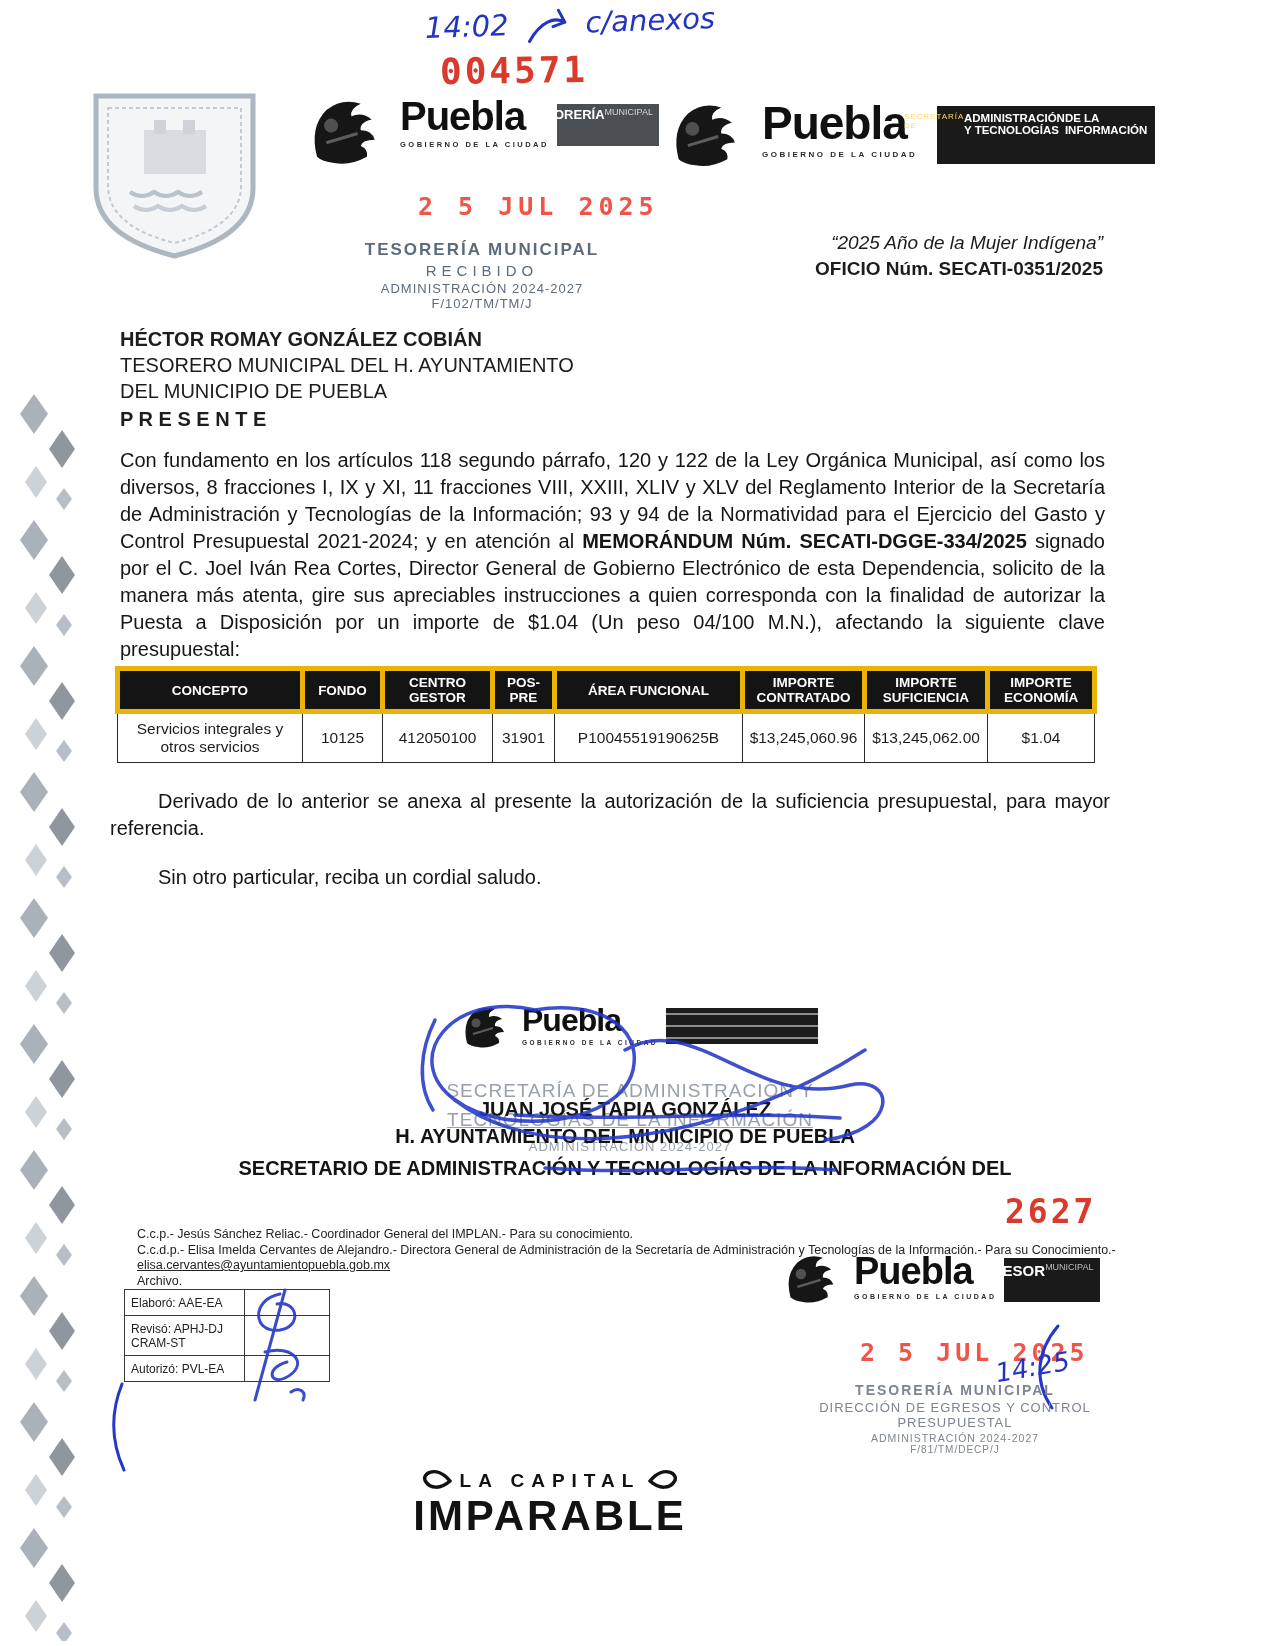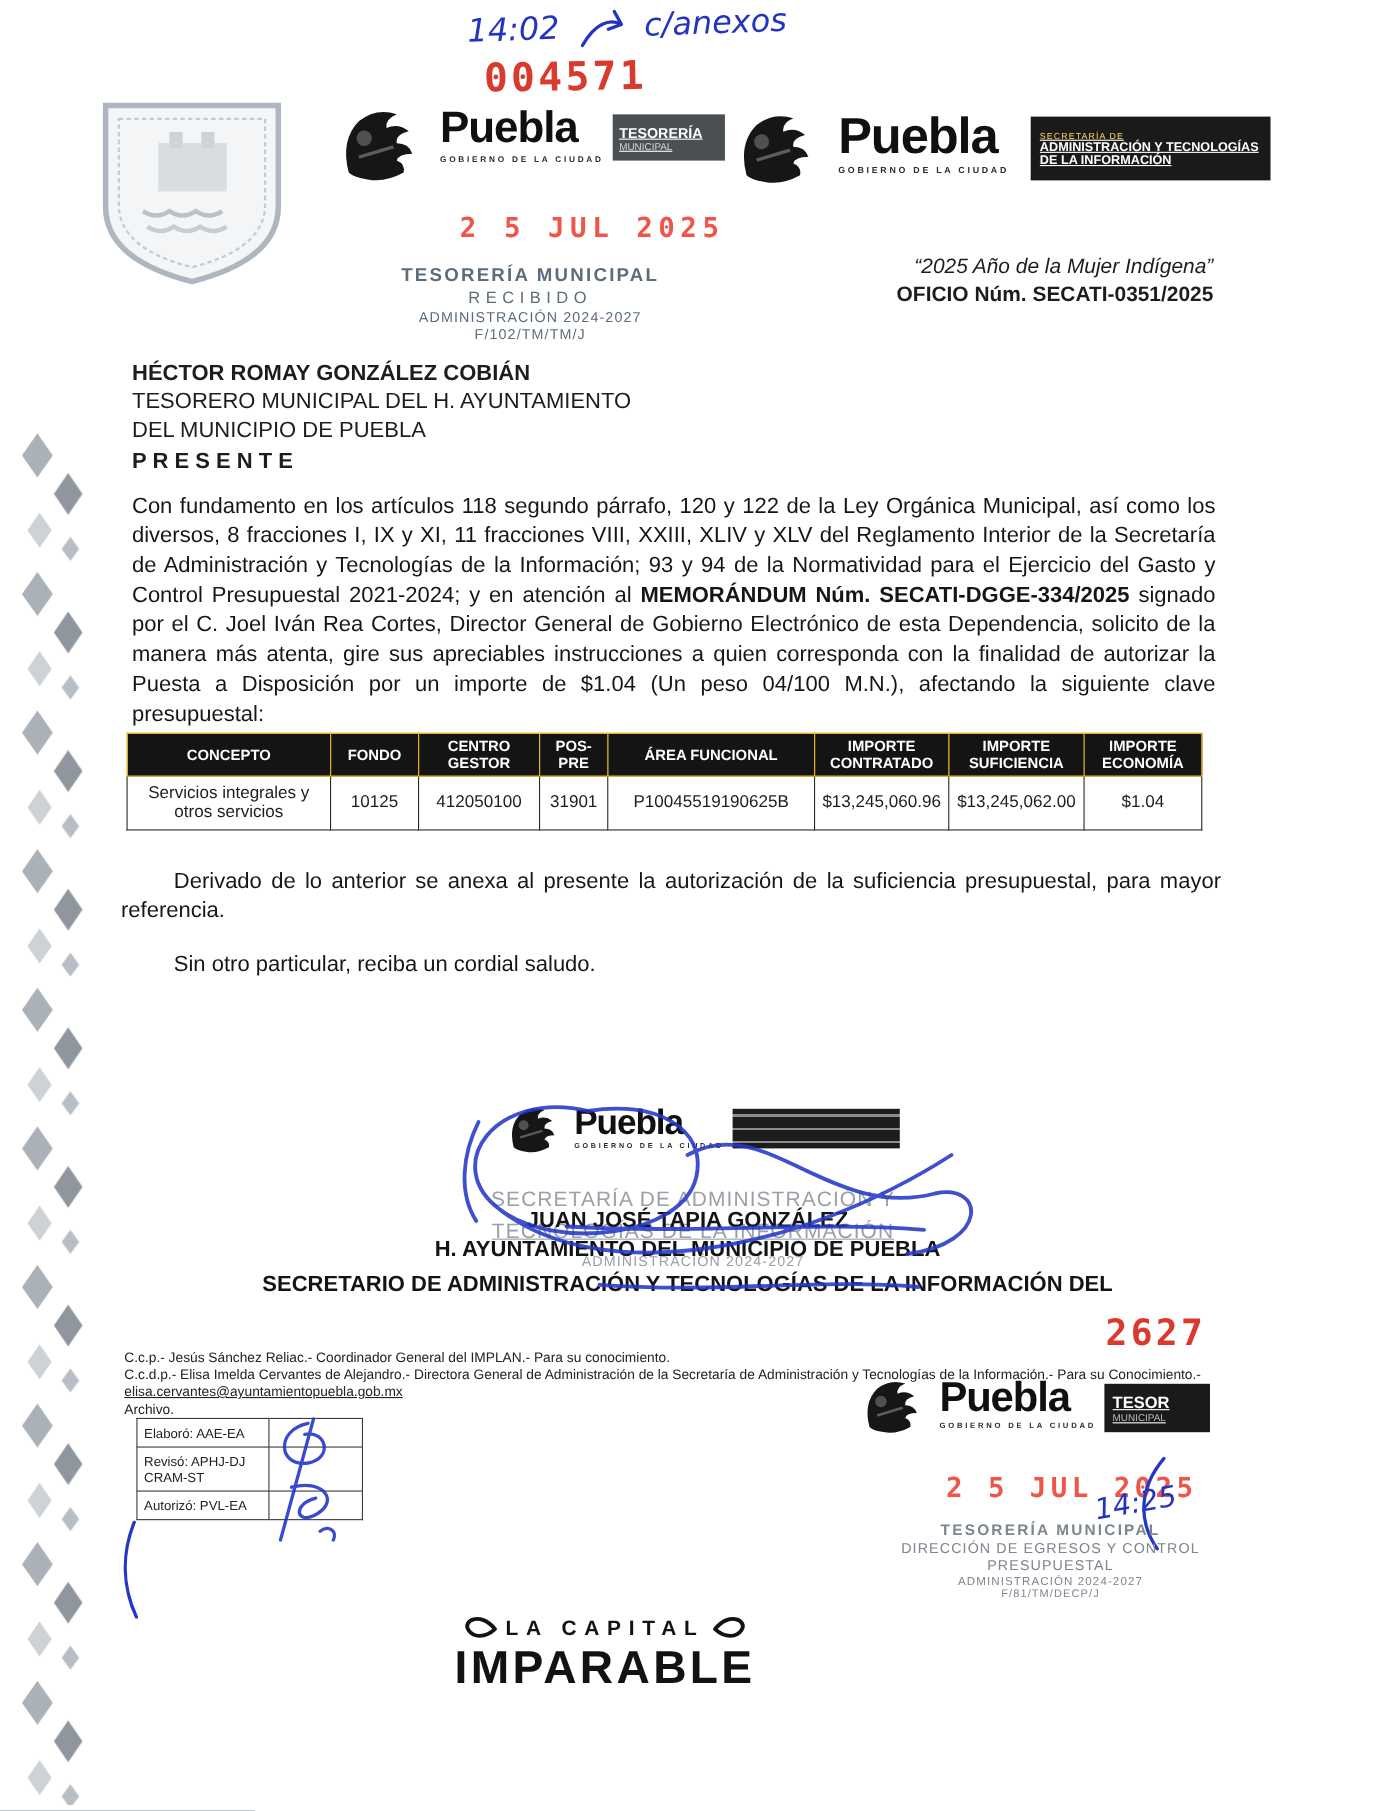--- a/index.html
+++ b/index.html
@@ -10,38 +10,38 @@
   .prelines { white-space:pre-line; }
 
   
   .pen { color:#2334c0; font-style:italic; font-family:"DejaVu Sans", sans-serif; }
   .red-stamp { color:#d93a2c; font-family:"DejaVu Sans Mono", monospace; font-weight:bold; }
 
   
   .logo-row { display:flex; align-items:flex-start; gap:8px; }
   .wordmark { font-weight:800; letter-spacing:-1px; color:#101010; line-height:1; }
   .wordmark-sub { font-weight:bold; color:#2b2b2b; letter-spacing:2.5px; }
-  .logo-box { background:#1a1a1a; color:#fff; display:flex; flex-direction:column; justify-content:center;text-decoration:underline; }
+  .logo-box { background:#1a1a1a; color:#fff; display:flex; flex-direction:row; justify-content:flex-end; }
 
   
   .body-text { font-size:20px; line-height:27px; text-align:justify; color:#161616; }
   .indent { text-indent:48px; }
 
   
   table.budget { border-collapse:collapse; table-layout:fixed; width:977px; }
-  table.budget th { background:#141414; color:#fff; font-size:13.5px; font-weight:bold; padding:4px 3px; border:1px solid #eab308; text-align:center; vertical-align:middle; }
+  table.budget th { background:#141414; color:#fff; font-size:13.5px; font-weight:bold; padding:4px 3px; border:5px solid #eab308; text-align:center; vertical-align:middle; }
   table.budget td { border:1px solid #2a2a2a; font-size:15.5px; padding:6px 4px; text-align:center; vertical-align:middle; background:#fff; }
 
   .center-block { text-align:center; font-weight:bold; font-size:20px; line-height:27px; color:#141414; }
 
   
   table.approval { border-collapse:collapse; }
   table.approval td { border:1px solid #3a3a3a; font-size:12px; padding:3px 6px; vertical-align:middle; color:#222; }
 
-  .ccp { font-size:12.5px; line-height:15.5px; color:#232323; }
+  .ccp { font-size:12.5px; line-height:15.5px; color:#232323;margin-left:24px; }
   .ccp .email { text-decoration:underline; }
 
   .stamp-lines { text-align:center; }
 
   .footer-addr { color:#9ba3ac; font-size:17.5px; line-height:27px; letter-spacing:0.5px; }
 
   .capital { text-align:center; color:#121212; }
   .capital .l1 { font-weight:bold; font-size:19px; letter-spacing:7px; display:flex; align-items:center; justify-content:center; gap:8px; }
   .capital .l2 { font-weight:900; font-size:42px; letter-spacing:3px; line-height:1.05; }
 </style>

